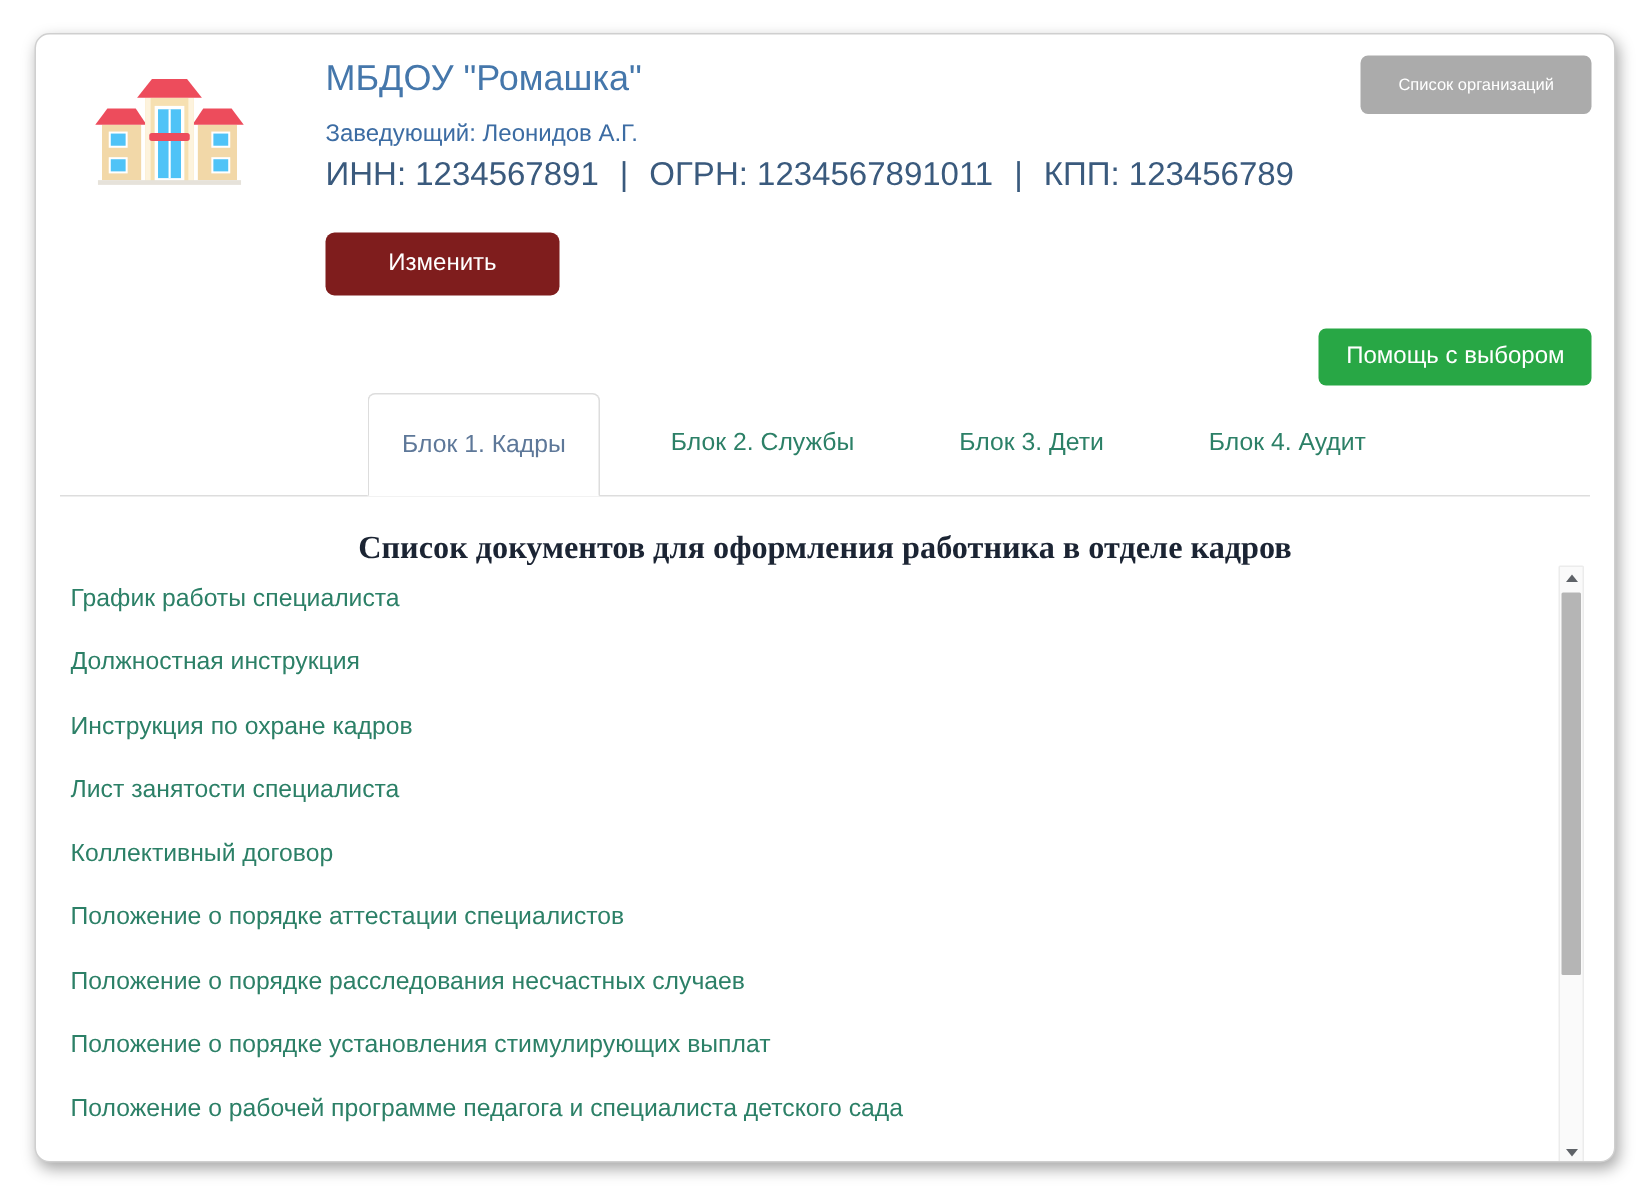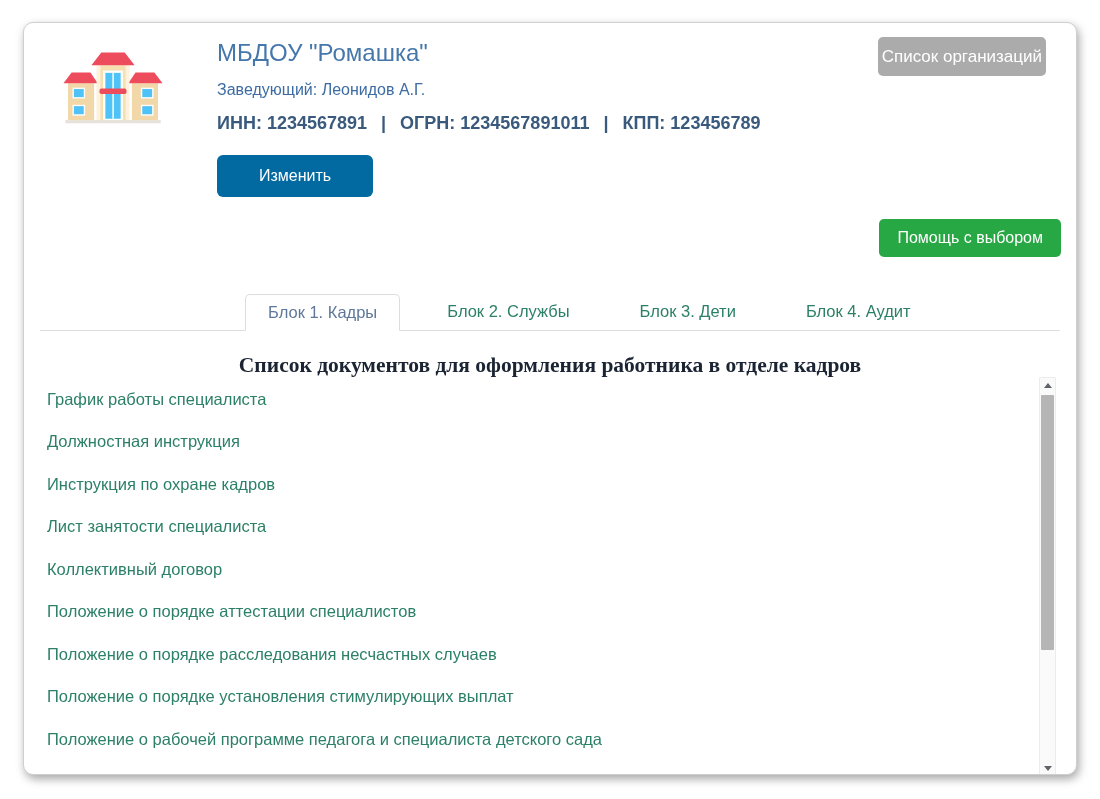--- a/index.html
+++ b/index.html
@@ -9,36 +9,36 @@
     position:absolute; left:23px; top:22px; width:1054px; height:753px;
     background:#ffffff; border:1px solid #cfcfcf; border-radius:10px;
     box-shadow:2px 4px 10px rgba(0,0,0,0.35);
     overflow:hidden;
   }
 
   
   .building { position:absolute; left:35px; top:14px; width:108px; height:96px; }
   .org-title { position:absolute; left:193px; top:16px; font-size:24px; color:#4577ab; }
   .org-head  { position:absolute; left:193px; top:58px; font-size:16px; color:#3c6ca3; }
-  .org-ids   { position:absolute; left:193px; top:90px; font-size:18px; color:#3a5a7d;font-weight:bold; }
+  .org-ids   { position:absolute; left:193px; top:80px; font-size:22px; color:#3a5a7d; }
   .org-ids .sep { margin:0 14px; color:#3a5a7d; }
 
   .btn { display:inline-flex; align-items:center; justify-content:center; cursor:pointer;
          color:#ffffff; font-size:16px; border:none; }
-  .btn-orglist { position:absolute; right:30px; top:14px; height:39px; padding:0 4px;
-                 background:#ababab; border-radius:5px; font-size:17px; }
+  .btn-orglist { position:absolute; right:15px; top:14px; height:39px; padding:0 25px;
+                 background:#ababab; border-radius:5px; font-size:11px; }
   .btn-edit    { position:absolute; left:193px; top:132px; width:156px; height:42px;
-                 background:#0369a1; border-radius:6px; }
+                 background:#7f1d1d; border-radius:6px; }
   .btn-help    { position:absolute; right:15px; top:196px; height:38px; padding:0 18px;
                  background:#28a745; border-radius:5px; }
 
   
   .tabs { position:absolute; left:16px; right:16px; top:262px; height:46px;
           border-bottom:1px solid #ddd; padding-left:205px; display:flex; align-items:flex-end; }
-  .tab  { font-size:16.5px; padding:8px 22px; cursor:pointer; color:#2c8067;
+  .tab  { font-size:16.5px; padding:24px 22px; cursor:pointer; color:#2c8067;
           margin-bottom:0; background:transparent; border:1px solid transparent; }
   .tab + .tab { margin-left:24px; }
   .tab.active { color:#5e7899; background:#fff; border:1px solid #ddd; border-bottom:1px solid #fff;
                 border-radius:5px 5px 0 0; margin-bottom:-1px; }
 
   
   .doc-heading { position:absolute; left:16px; right:16px; top:319px; text-align:center;
                  font-family:"Liberation Serif", serif; font-weight:bold; font-size:21.5px;
                  color:#1b2433;margin-top:11px; }
   .doc-list { position:absolute; left:23px; top:355px; width:980px; height:398px; overflow:hidden;

